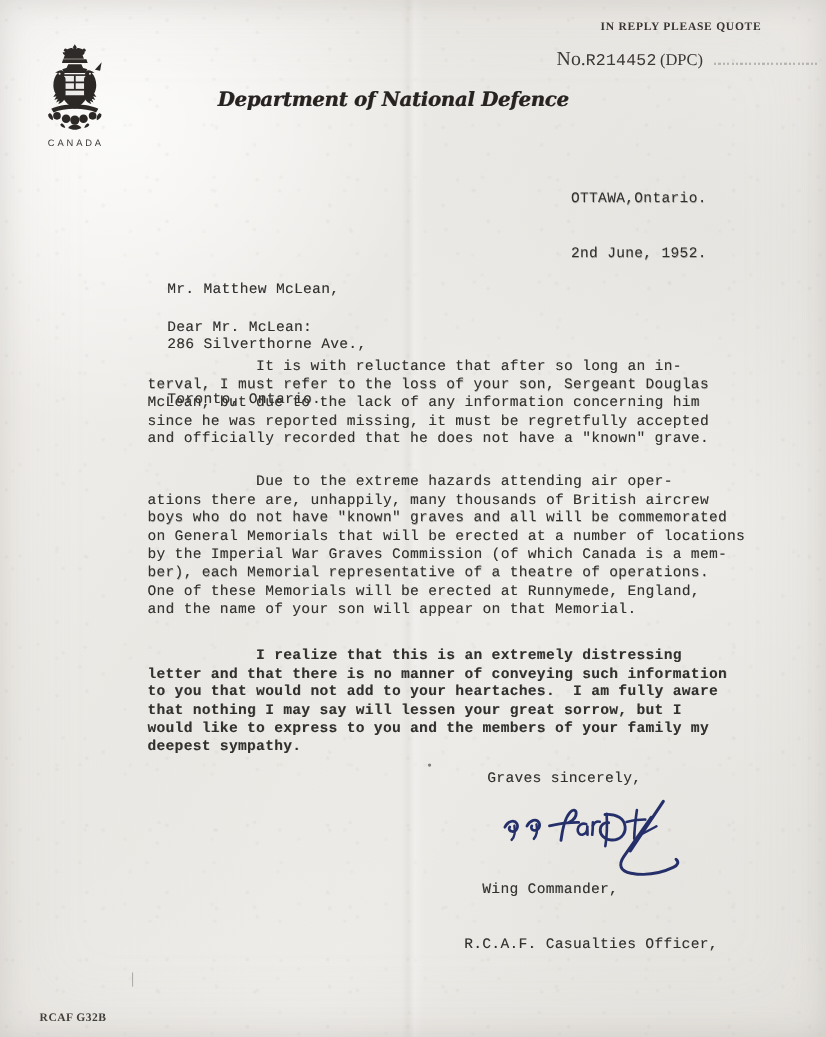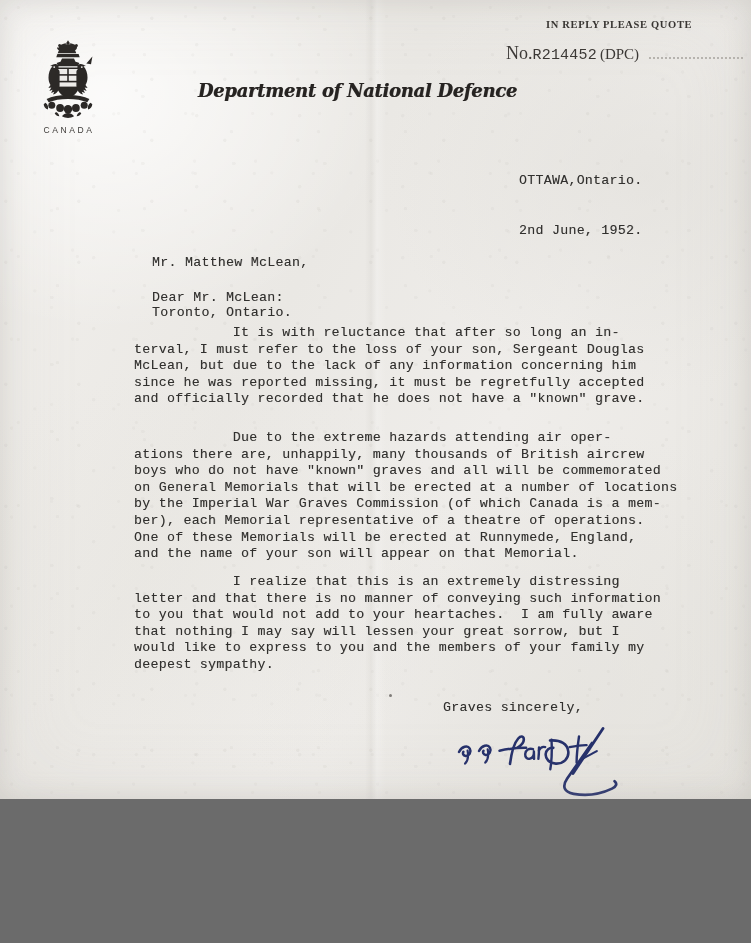--- a/index.html
+++ b/index.html
@@ -4,21 +4,21 @@
 <style>
   html, body {
     margin: 0;
     padding: 0;
     background: #6b6b6b;
   }
 
   #page {
     position: relative;
     width: 751px;
-    height: 799px;
+    height: 943px;
     overflow: hidden;
     background: #fdba74;
     font-family: "Liberation Mono", "DejaVu Sans Mono", monospace;
     color: #2a2a2a;
   }
 
   
   #paper-grain {
     position: absolute;
     inset: 0;
@@ -147,21 +147,21 @@
     white-space: pre;
     text-shadow: 0.35px 0.25px 0.45px rgba(70,68,65,0.4);
   }
 
   #origin-date { left: 519px; top: 140px; }
   #recipient   { left: 152px; top: 222px; }
   #salutation  { left: 152px; top: 290px; }
 
   #body-1 { left: 134px; top: 325px; }
   #body-2 { left: 134px; top: 430px; }
-  #body-3 { left: 134px; top: 574px; }
+  #body-3 { left: 134px; top: 588px; font-weight: bold; }
 
   #closing { left: 443px; top: 700px; }
 
   #signature-block { left: 422px; top: 768px; }
 
   
   #signature-ink {
     left: 455px; top: 726px;
     width: 212px; height: 86px;
     pointer-events: none;
@@ -267,20 +267,21 @@
 
   <div id="dept-title" class="layer">Department of National Defence</div>
 
   <div id="origin-date" class="layer tw">
     <div>OTTAWA,Ontario.</div>
     <div>2nd June, 1952.</div>
   </div>
 
   <div id="recipient" class="layer tw">
     <div>Mr. Matthew McLean,</div>
+    <div>286 Silverthorne Ave.,</div>
     <div>Toronto, Ontario.</div>
   </div>
 
   <div id="salutation" class="layer tw">Dear Mr. McLean:</div>
 
   <div id="body-1" class="layer tw">            It is with reluctance that after so long an in-
 terval, I must refer to the loss of your son, Sergeant Douglas
 McLean, but due to the lack of any information concerning him
 since he was reported missing, it must be regretfully accepted
 and officially recorded that he does not have a "known" grave.</div>
@@ -332,20 +333,21 @@
 
         <path d="M137 17c-9.5 13.5-17.8 25.4-24.8 35.6-5.4 7.9-3.2 13.4 6.4 15.2 12.2 2.3 26.6.4 38.4-5.2 4.5-2.1 5.4-5 2.6-7.4" stroke-width="2.7"></path>
 
         <path d="M126 33.5c6.5-3.4 11.8-6.2 15.8-8.4" stroke-width="2.2"></path>
       </g>
     </svg>
   </div>
 
   <div id="signature-block" class="layer tw">
     <div>  Wing Commander,</div>
+    <div>R.C.A.F. Casualties Officer,</div>
     
   </div>
 
   <div id="footer-tick" class="layer"></div>
   <div id="form-code" class="layer">
     <span class="code-line-1">RCAF G32B</span>
     
   </div>
 
   <div id="paper-edge" class="layer"></div>

